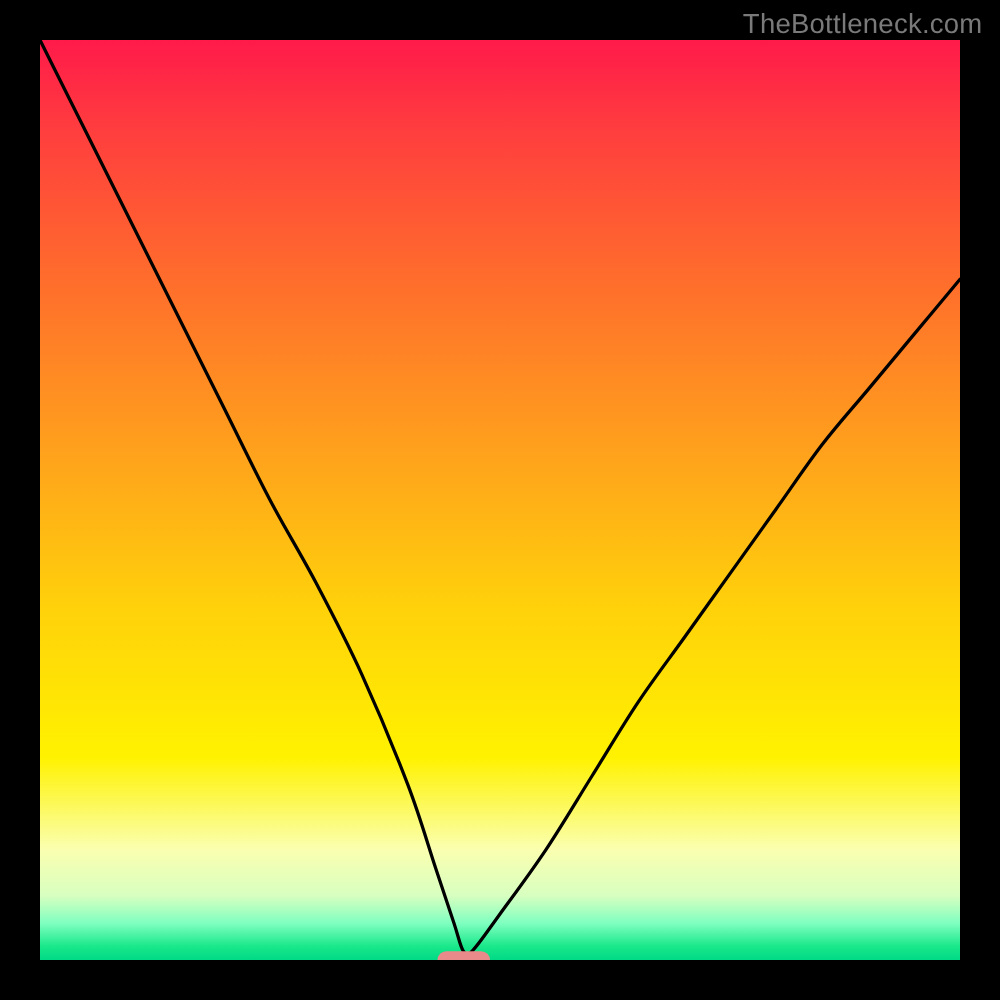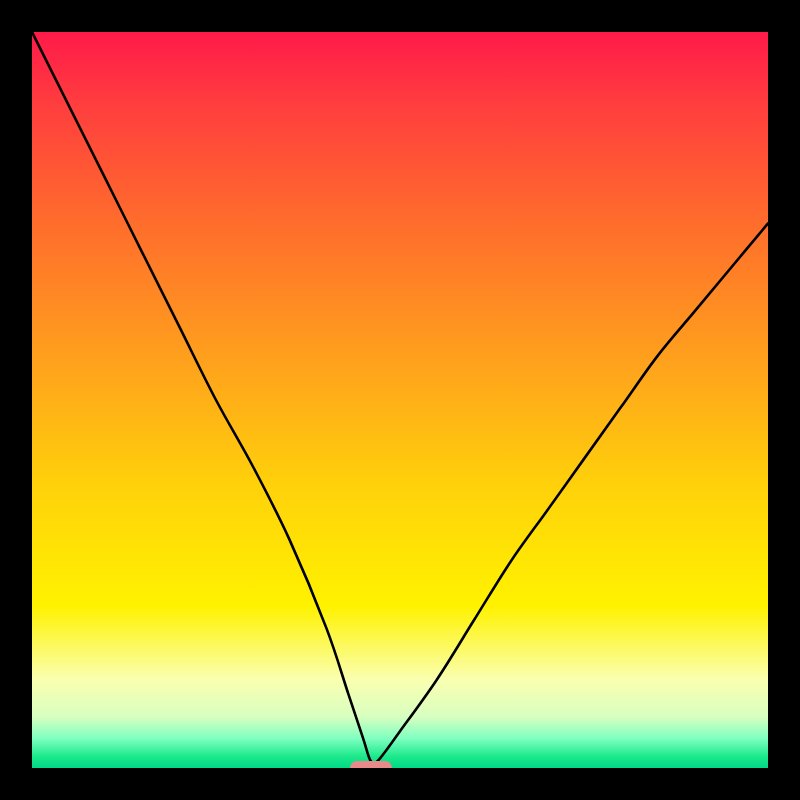--- a/index.html
+++ b/index.html
@@ -65,20 +65,21 @@
     background: #e88a8a;
     border-radius: 8px;
     z-index: 4;
     transform: translate(-50%, -50%);
   }
 </style>
 </head>
 <body>
 
 <div class="frame">
+  <div class="watermark">TheBottleneck.com</div>
 
   <div class="plot-area">
     <div class="gradient"></div>
     <svg class="curve" viewBox="0 0 736 736" preserveAspectRatio="none">
       <path id="curve-path" d="M 0 0 C 6.133333333333334 12.266666666666671, 24.53333333333334 49.066666666666706, 36.800000000000004 73.60000000000002 C 49.06666666666667 98.13333333333334, 61.33333333333334 122.66666666666659, 73.60000000000001 147.19999999999993 C 85.86666666666667 171.73333333333326, 98.13333333333333 196.2666666666667, 110.39999999999999 220.80000000000007 C 122.66666666666666 245.33333333333343, 134.93333333333334 269.86666666666673, 147.20000000000002 294.40000000000003 C 159.4666666666667 318.93333333333334, 171.73333333333335 344.6933333333333, 184 368 C 196.26666666666665 391.3066666666667, 208.53333333333333 410.93333333333334, 220.79999999999998 434.24 C 233.06666666666663 457.5466666666667, 245.3333333333333 480.85333333333335, 257.59999999999997 507.84000000000003 C 269.8666666666666 534.8266666666667, 284.5866666666667 570.4, 294.40000000000003 596.16 C 304.21333333333337 621.92, 310.3466666666667 644, 316.48 662.4 C 322.61333333333334 680.8, 327.52 695.52, 331.2 706.56 C 334.88 717.5999999999999, 336.1066666666667 724.96, 338.56 728.64 C 341.0133333333333 732.3199999999999, 341.0133333333333 733.5466666666666, 345.91999999999996 728.64 C 350.8266666666666 723.7333333333333, 358.18666666666667 712.6933333333334, 368 699.2 C 377.81333333333333 685.7066666666667, 392.53333333333336 666.08, 404.8 647.6800000000001 C 417.06666666666666 629.2800000000001, 429.3333333333333 608.4266666666666, 441.59999999999997 588.8 C 453.8666666666666 569.1733333333333, 466.1333333333334 548.3199999999999, 478.40000000000003 529.92 C 490.6666666666667 511.52, 502.9333333333333 495.5733333333334, 515.1999999999999 478.40000000000003 C 527.4666666666666 461.2266666666667, 539.7333333333333 444.05333333333334, 552 426.88 C 564.2666666666667 409.70666666666665, 576.5333333333334 392.53333333333336, 588.8000000000001 375.36 C 601.0666666666667 358.18666666666667, 613.3333333333334 339.78666666666663, 625.6 323.84 C 637.8666666666667 307.8933333333333, 650.1333333333333 294.4, 662.4 279.68 C 674.6666666666666 264.96000000000004, 686.9333333333333 250.23999999999998, 699.1999999999999 235.51999999999998 C 711.4666666666666 220.79999999999998, 729.8666666666667 198.72, 736 191.36" fill="none" stroke="#000" stroke-width="2.6" stroke-linecap="round"></path>
     </svg>
     <div id="marker" class="marker" style="left: 338.56px; top: 736px;"></div>
   </div>
 </div>
 

